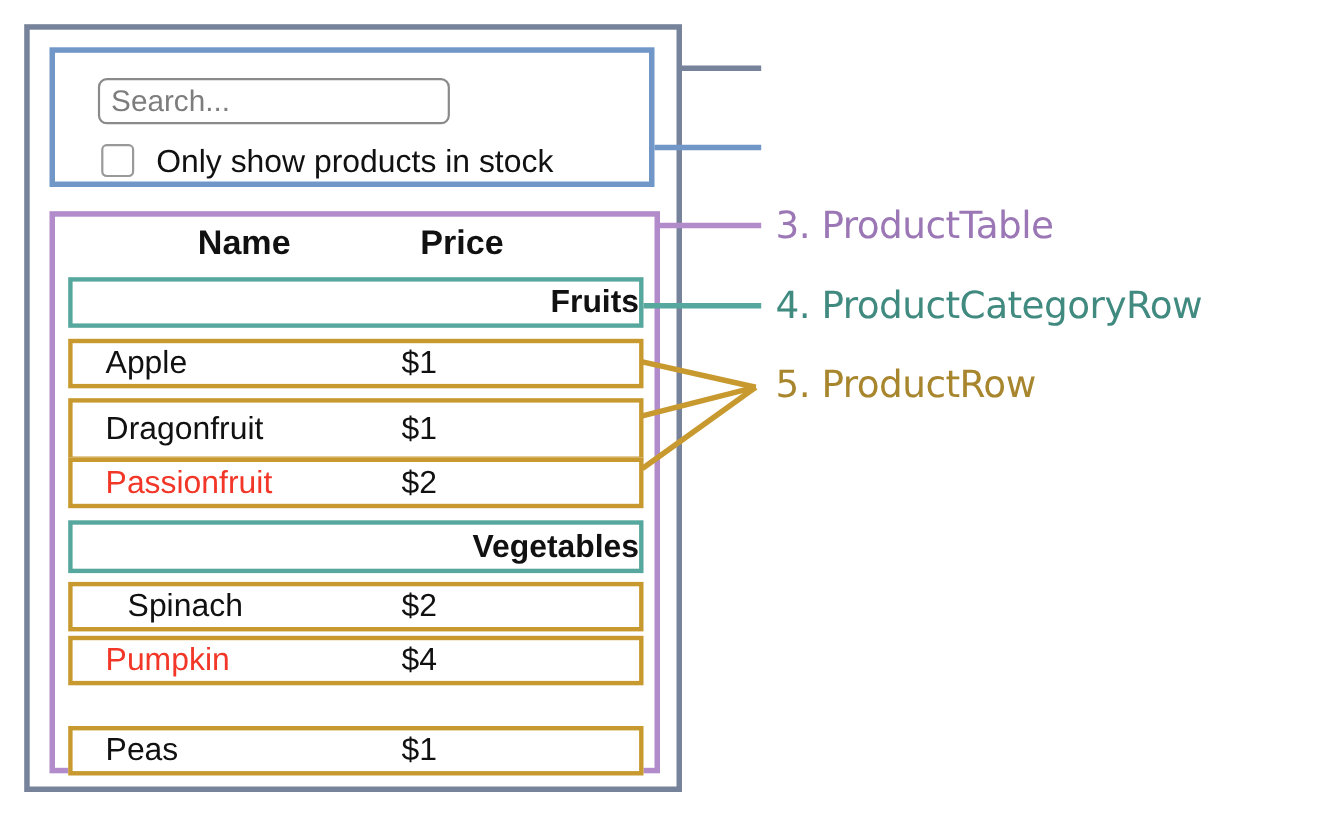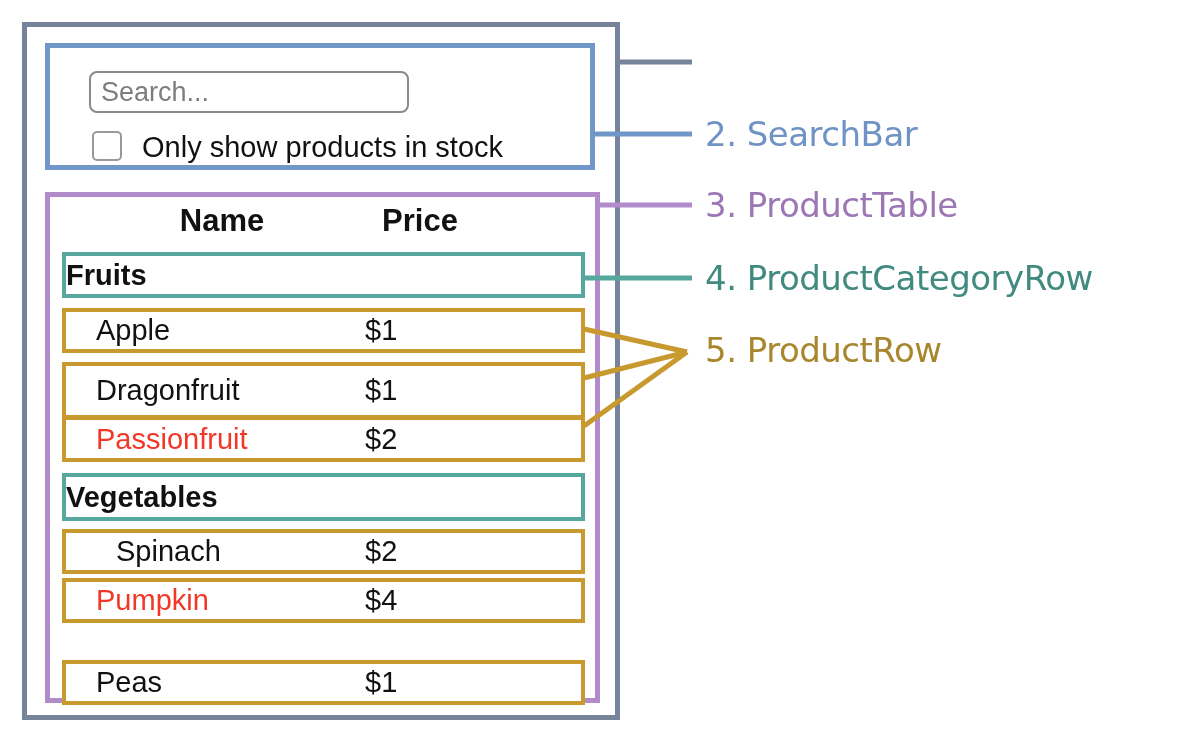--- a/index.html
+++ b/index.html
@@ -39,21 +39,21 @@
     position: absolute; top: 203px; width: 140px; text-align: center;
     font-size: 31px; font-weight: bold; color: #111111;
   }
   .col-header.name  { left: 152px; }
   .col-header.price { left: 350px; }
 
   .t-row {
     position: absolute; left: 62px; width: 523px;
     background: #ffffff; display: flex; align-items: center;
   }
-  .cat-row  { border: 4px solid #56a79d; justify-content: flex-start;
+  .cat-row  { border: 4px solid #56a79d; justify-content: flex-end;
               font-size: 29px; font-weight: bold; color: #111111; }
   .prod-row { border: 4px solid #c7992f; font-size: 29px; color: #111111; position: absolute; }
   .prod-row .p-name  { margin-left: 30px; white-space: nowrap; }
   .prod-row .p-price { position: absolute; left: 299px; white-space: nowrap; color: #111111; }
 
   .row-fruits       { top: 252px; height: 46px; }
   .row-apple        { top: 308px; height: 45px; }
   .row-dragonfruit  { top: 362px; height: 57px; }
   .row-passionfruit { top: 416px; height: 46px; }
   .row-vegetables   { top: 473px; height: 48px; }
@@ -127,21 +127,20 @@
   <div class="t-row prod-row row-pumpkin" style="border-color: rgb(199, 153, 47);">
     <span class="p-name" style="color: rgb(242, 55, 40);">Pumpkin</span>
     <span class="p-price">$4</span>
   </div>
 
   <div class="t-row prod-row row-peas" style="border-color: rgb(199, 153, 47);">
     <span class="p-name" style="color: rgb(17, 17, 17);">Peas</span>
     <span class="p-price">$1</span>
   </div>
 
-  <div class="annotation ann-2" style="color: rgb(110, 147, 196);">2. SearchBar</div>
   <div class="annotation ann-3" style="color: rgb(155, 119, 181);">3. ProductTable</div>
   <div class="annotation ann-4" style="color: rgb(65, 138, 128);">4. ProductCategoryRow</div>
   <div class="annotation ann-5" style="color: rgb(168, 134, 46);">5. ProductRow</div>
 
   <svg class="connector-overlay" width="1200" height="744" viewBox="0 0 1200 744">
     <line x1="620" y1="62" x2="692" y2="62" stroke-width="5" style="stroke: rgb(119, 131, 155);"></line>
     <line x1="595" y1="134" x2="692" y2="134" stroke-width="5" style="stroke: rgb(113, 151, 201);"></line>
     <line x1="600" y1="205" x2="692" y2="205" stroke-width="5" style="stroke: rgb(178, 139, 203);"></line>
     <line x1="585" y1="278" x2="692" y2="278" stroke-width="5" style="stroke: rgb(86, 167, 157);"></line>
     <line x1="584" y1="329" x2="687" y2="352" stroke-width="5" style="stroke: rgb(199, 153, 47);"></line>

